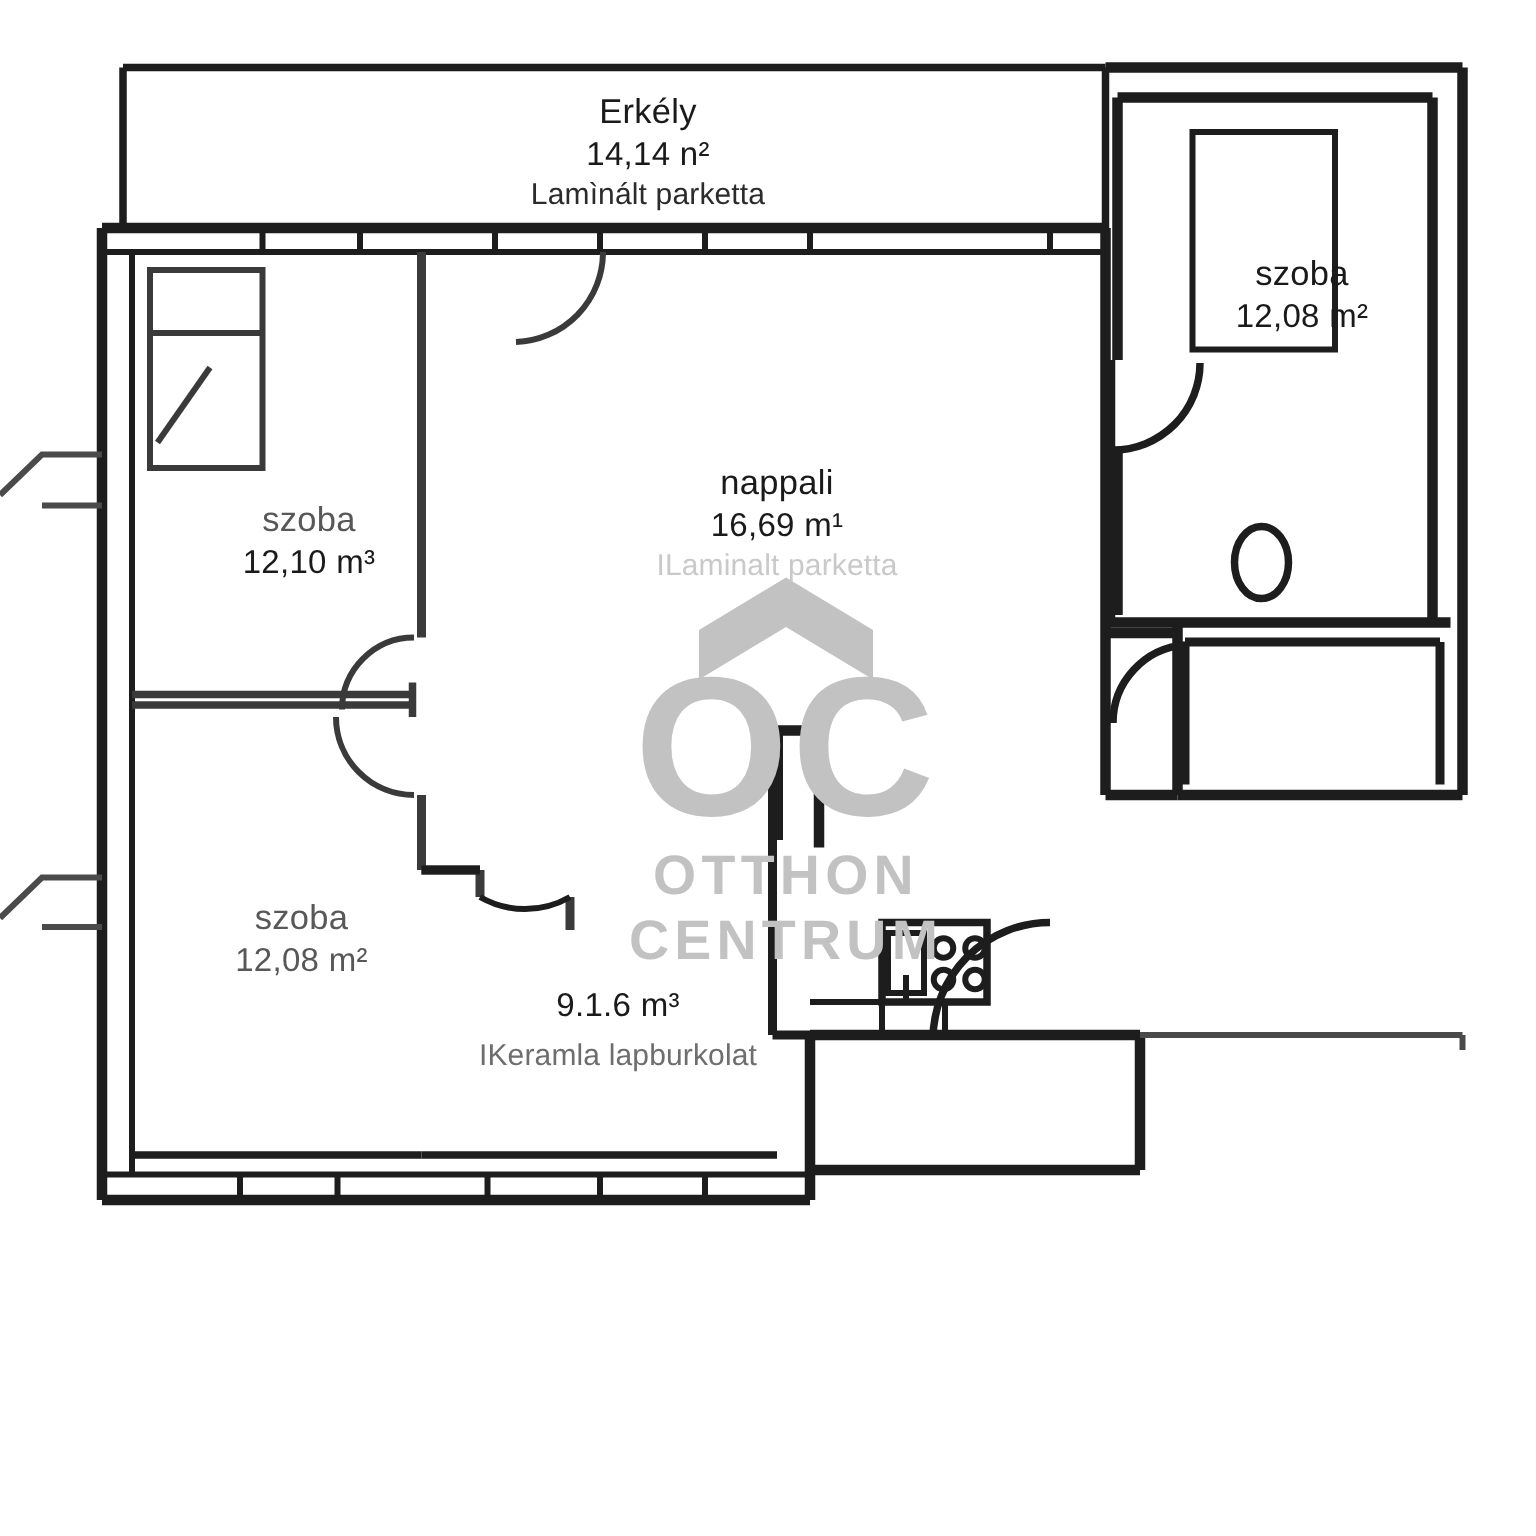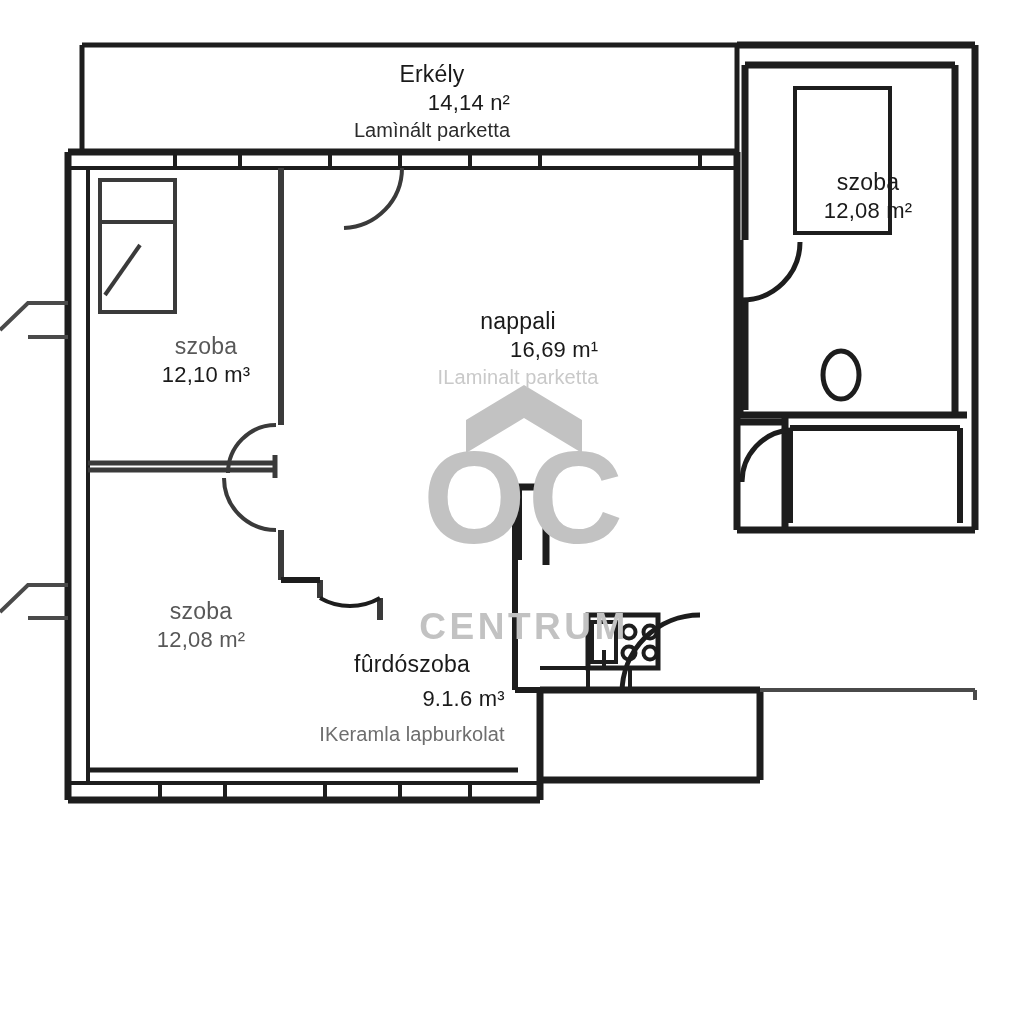--- a/index.html
+++ b/index.html
@@ -50,21 +50,20 @@
     display: block;
     font-size: 23px;
     color: #1a1a1a;
     letter-spacing: 0.2px;
   }
   .room-area {
     display: block;
     font-size: 22px;
     color: #1a1a1a;
     letter-spacing: 0.2px;
-    text-align: right;
   }
   .room-floor {
     display: block;
     font-size: 20px;
     color: #2b2b2b;
     letter-spacing: 0.1px;
   }
   .dim-name { color: #585858; }
   .dim-area { color: #585858; }
   .faint { color: #c9c9c9; }
@@ -275,20 +274,21 @@
       <path d="M 975 690 L 975 700"></path>
     </g>
 
   </svg>
 
   <div class="wm">
     <svg style="position:absolute;left:0;top:0;width:1024px;height:1024px;">
       <path d="M 466 420 L 524 385 L 582 420 L 582 453 L 524 418 L 466 453 Z" fill="#c2c2c2"></path>
     </svg>
     <div class="wm-text" id="wm-oc" style="left:524px; top:432px;">OC</div>
+    <div class="wm-text" id="wm-otthon" style="left:524px; top:565px;">OTTHON</div>
     <div class="wm-text" id="wm-centrum" style="left:524px; top:608px;">CENTRUM</div>
   </div>
 
   <div class="label-layer">
 
     <div class="room-label" id="label-erkely" style="left:411px; top:60px;">
       <span class="room-name">Erkély</span>
       <span class="room-area">14,14 n²</span>
       <span class="room-floor">Lamìnált parketta</span>
     </div>
@@ -309,21 +309,20 @@
       <span class="room-area">12,08 m²</span>
     </div>
 
 
     <div class="room-label" id="label-szoba-also-bal" style="left:180px; top:597px;">
       <span class="room-name dim-name">szoba</span>
       <span class="room-area dim-area">12,08 m²</span>
     </div>
 
     <div class="room-label" id="label-furdoszoba" style="left:391px; top:650px;">
-      <span class="room-name">fûrdószoba</span>
       <span class="room-area" style="margin-top:6px;">9.1.6 m³</span>
       <span class="room-floor mid-faint" style="margin-top:8px;">IKeramla lapburkolat</span>
     </div>
 
 
   </div>
 
 </div>
 
 </body></html>

